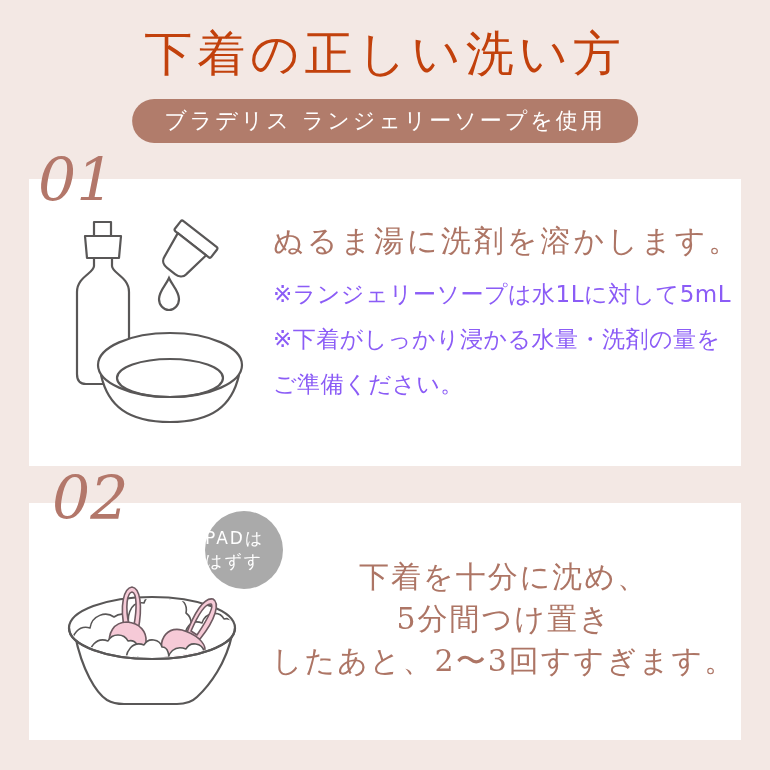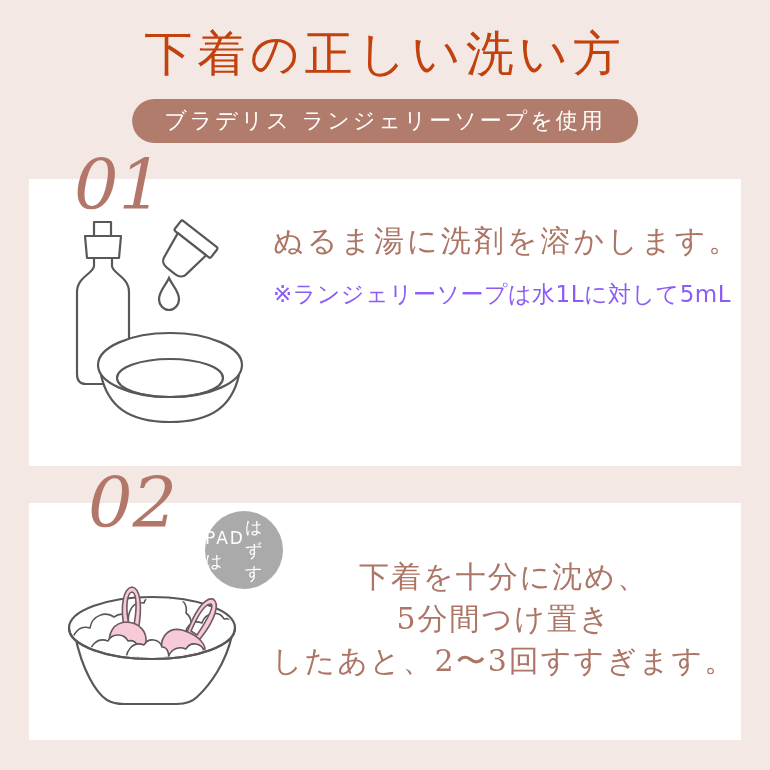--- a/index.html
+++ b/index.html
@@ -24,43 +24,42 @@
     padding:0 32px;font-size:22px;letter-spacing:3px;white-space:nowrap;
   }
   .card{
     position:absolute;left:29px;width:712px;background:#ffffff;
   }
   .card1{top:179px;height:287px;}
   .card2{top:503px;height:237px;}
   .stepnum{
     position:absolute;
     font-family:"DejaVu Serif","Liberation Serif",serif;
-    font-style:italic;font-size:70px;line-height:1;
+    font-style:italic;font-size:60px;line-height:1;
     color:#b3776a;
-    margin-left:36px;
   }
   .n1{left:38px;top:150px;}
   .n2{left:52px;top:468px;}
   .illo{position:absolute;}
   .illo1{left:64px;top:213px;}
   .illo2{left:62px;top:575px;}
   .step1-heading{
     position:absolute;left:273px;top:221px;
     font-family:"DejaVu Serif","Liberation Serif",serif;
     font-size:30px;letter-spacing:3px;color:#ad7565;white-space:nowrap;
   }
   .notes{
     position:absolute;left:273px;top:272px;width:465px;
     font-size:23px;line-height:45px;letter-spacing:0.5px;
     color:#8b5cf6;
   }
   .pad-circle{
     position:absolute;left:205px;top:511px;width:78px;height:78px;
     border-radius:50%;background:#aaaaaa;color:#ffffff;
-    display:flex;flex-direction:row;align-items:center;justify-content:center;
+    display:flex;flex-direction:column;align-items:flex-start;justify-content:center;
     font-size:17px;line-height:23px;letter-spacing:2px;
   }
   .step2-text{
     position:absolute;left:268px;top:556px;width:472px;
     text-align:center;
     font-family:"DejaVu Serif","Liberation Serif",serif;
     font-size:30px;line-height:42px;letter-spacing:2px;
     color:#ad7565;white-space:nowrap;
   }
 </style>
@@ -91,20 +90,21 @@
       <path d="M37,162 C44,193 64,209 106,209 C148,209 168,193 175,162" fill="#ffffff"></path>
       <ellipse cx="106" cy="152" rx="72" ry="32" fill="#ffffff"></ellipse>
       <ellipse cx="106" cy="165" rx="53" ry="19" fill="none"></ellipse>
     </g>
   </svg>
 
   <div class="step1-heading">ぬるま湯に洗剤を溶かします。</div>
 
   <div class="notes">
     <div>※ランジェリーソープは水1Lに対して5mL</div>
+    <div>※下着がしっかり浸かる水量・洗剤の量をご準備ください。</div>
   </div>
 
   <section class="card card2"></section>
   <div class="stepnum n2">02</div>
 
   <div class="pad-circle">
     <span>PADは</span>
     <span>はずす</span>
   </div>
 

